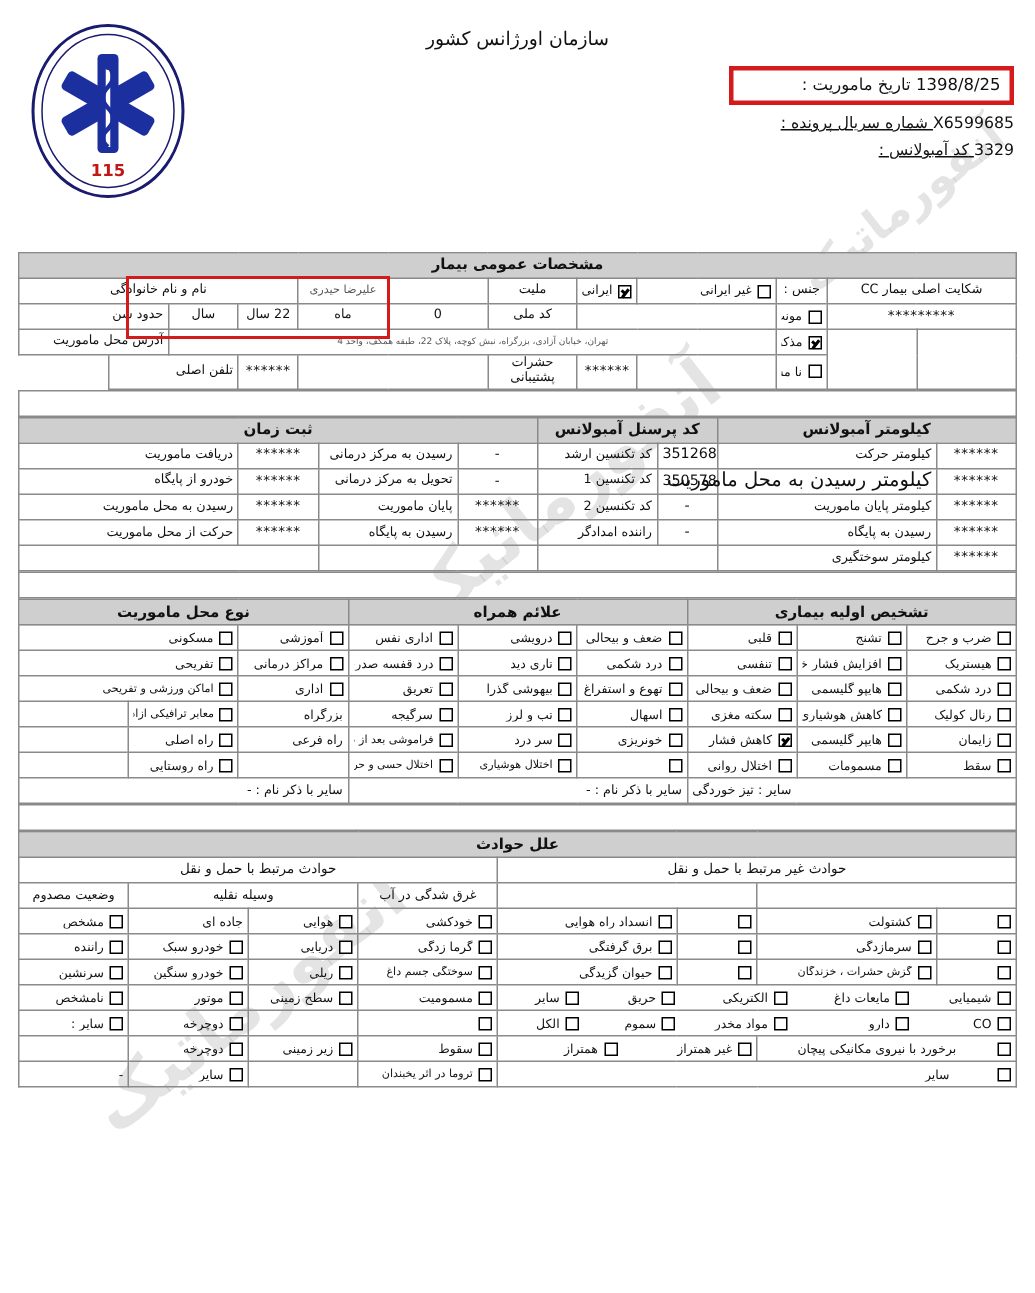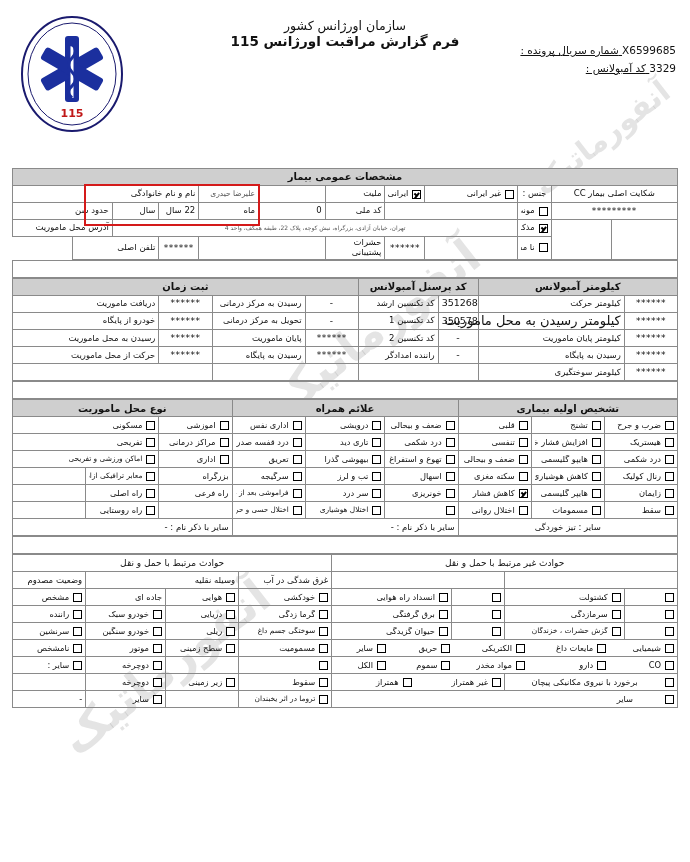--- a/index.html
+++ b/index.html
@@ -18,21 +18,21 @@
   .logo{
     position:absolute;right:auto;left:18px;top:14px;
     width:108px;height:120px;
   }
   .logo svg{display:block;}
   .head-center{
     position:absolute;left:0;right:0;top:18px;
     text-align:center;
     pointer-events:none;
   }
-  .head-center .l1{font-size:12.5px;letter-spacing:.2px;}
+  .head-center .l1{font-size:12.5px;letter-spacing:.2px;margin-bottom:10px;}
   .head-center .l2{font-size:11px;margin-bottom:12px;}
   .head-center .l3{font-size:13.5px;font-weight:bold;}
   .head-right{
     position:absolute;right:14px;top:44px;
     text-align:right;width:190px;
   }
   .mission-date-box{
     border:3px solid #d41a1a;
     padding:3px 6px 4px 6px;
     font-size:11px;
@@ -60,21 +60,21 @@
   .bandhead{
     background:#cfcfcf;
     text-align:center;
     font-size:10px;
     font-weight:bold;
     height:17px;
     letter-spacing:.3px;
   }
   .plainhead{text-align:center;font-size:9px;height:16px;background:#fff;}
   .lbl{text-align:right;font-size:8.5px;white-space:nowrap;}
-  .lblc{text-align:right;font-size:8.5px;}
+  .lblc{text-align:center;font-size:8.5px;}
   .val{text-align:center;font-size:9px;letter-spacing:.5px;}
   .valnum{text-align:center;font-size:9.5px;direction:ltr;}
   .sectiongap td{border:none;height:3px;padding:0;}
 
   
   .cb{
     display:inline-block;width:9px;height:9px;
     border:1.5px solid #000;background:#fff;
     vertical-align:middle;position:relative;
     box-sizing:border-box;
@@ -149,24 +149,27 @@
         </g>
         <rect x="52.5" y="26" width="3" height="58" fill="#fff"></rect>
         <path d="M54 30 q7 7 0 14 q-7 7 0 14 q7 7 0 14 q-7 6 0 12" stroke="#1b2f9e" stroke-width="3" fill="none"></path>
         <circle cx="54" cy="29" r="3.6" fill="#1b2f9e"></circle>
         <text x="54" y="103" font-size="11" font-weight="bold" fill="#c01818" text-anchor="middle" font-family="DejaVu Sans">115</text>
       </svg>
     </div>
 
     <div class="head-center">
       <div class="l1">سازمان اورژانس کشور</div>
-      <div class="l3">فرم گزارش مراقبت اورژانس 115</div>
     </div>
 
     <div class="head-right">
+      <div class="mission-date-box">
+        <span class="num">1398/8/25</span>
+        <span>تاریخ ماموریت :</span>
+      </div>
       <div class="hr-line">
         <span class="num">X6599685</span>
         <span>شماره سریال پرونده :</span>
       </div>
       <div class="hr-line">
         <span class="num">3329</span>
         <span>کد آمبولانس :</span>
       </div>
     </div>
   </div>
@@ -207,21 +210,21 @@
                 <span class="cb on"></span>
                 <span class="txt">ایرانی</span>
               </div>
         </td>
         <td class="lblc">ملیت</td>
         <td></td>
         <td class="lblc redcell">
           <span style="font-size:7.5px;color:#555">علیرضا حیدری</span>
           <div class="redbox" id="red-patient"></div>
         </td>
-        <td class="lbl" colspan="4" style="text-align:right">نام و نام خانوادگی</td>
+        <td class="lbl" colspan="4" style="text-align:center">نام و نام خانوادگی</td>
       </tr>
       <tr>
         <td class="val" colspan="2">*********</td>
         <td>
           <div class="item">
                 <span class="cb"></span>
                 <span class="txt">مونث</span>
               </div>
         </td>
         <td colspan="3"></td>
@@ -659,21 +662,21 @@
         <td>
               <div class="item">
                 <span class="cb"></span>
                 <span class="txt">راه روستایی</span>
               </div>
             </td>
         <td></td>
       </tr>
 
       <tr>
-        <td class="freetxt" colspan="3" style="text-align:center">سایر : تیز خوردگی</td>
+        <td class="freetxt" colspan="3" style="text-align:left">سایر : تیز خوردگی</td>
         <td class="freetxt" colspan="3">سایر با ذکر نام : -</td>
         <td class="freetxt" colspan="3">سایر با ذکر نام : -</td>
       </tr>
     </tbody>
       </table>
 
     <table class="frm sectiongap">
         <tbody>
           <tr>
             <td></td>
@@ -686,20 +689,23 @@
         <col style="width:8%">
           <col style="width:18%">
           <col style="width:8%">
         <col style="width:18%">
           <col style="width:14%">
           <col style="width:11%">
         <col style="width:12%">
           <col style="width:11%">
       </colgroup>
       <tbody>
+          <tr>
+        <td class="bandhead" colspan="8">علل حوادث</td>
+      </tr>
       <tr>
         <td class="plainhead" colspan="4">حوادث غیر مرتبط با حمل و نقل</td>
         <td class="plainhead" colspan="4">حوادث مرتبط با حمل و نقل</td>
       </tr>
       <tr>
         <td class="lblc" colspan="2"></td>
         <td class="lblc" colspan="2"></td>
         <td class="lblc">غرق شدگی در آب</td>
         <td class="lblc" colspan="2">وسیله نقلیه</td>
         <td class="lblc">وضعیت مصدوم</td>

